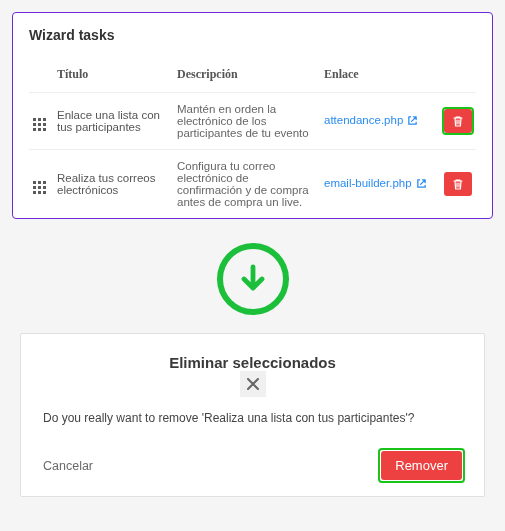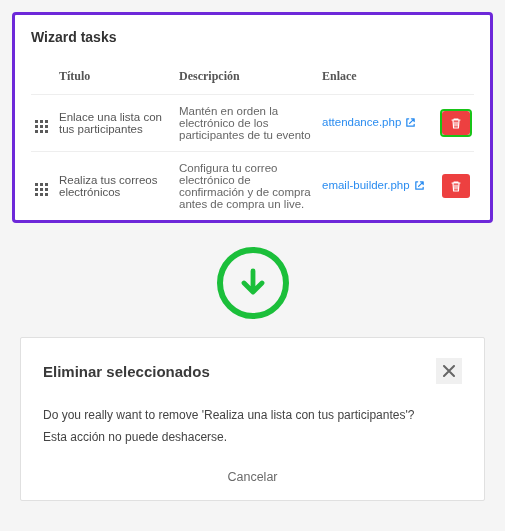--- a/index.html
+++ b/index.html
@@ -5,21 +5,21 @@
   * { box-sizing: border-box; }
   body {
     margin: 0;
     padding: 12px;
     font-family: -apple-system, BlinkMacSystemFont, "Segoe UI", Helvetica, Arial, sans-serif;
     background: #f5f5f5;
     width: 505px;
   }
   .card {
     background: #fff;
-    border: 3px solid #6d28d9;
+    border: 1px solid #6d28d9;
     border-radius: 4px;
     padding: 14px 16px 0 16px;
   }
   .card-title {
     font-size: 14px;
     font-weight: 600;
     color: #333;
     margin-bottom: 18px;
   }
   table {
@@ -101,21 +101,22 @@
     background: #fff;
     border: 1px solid #e0e0e0;
     border-radius: 2px;
     padding: 20px 22px 16px 22px;
     margin: 0 8px;
   }
   .modal-head {
     display: flex;
     justify-content: space-between;
     align-items: center;
-    margin-bottom: 24px;
+    margin-bottom: 14px;
+    flex-direction: column;
   }
   .modal-title {
     font-size: 15px;
     font-weight: 700;
     color: #3a3a3a;
   }
   .close-btn {
     width: 26px; height: 26px;
     background: #f0f0f0;
     display: flex; align-items: center; justify-content: center;
@@ -123,21 +124,21 @@
     color: #666;
     font-size: 16px;
   }
   .modal-body p {
     margin: 0 0 8px 0;
     font-size: 12px;
     color: #444;
   }
   .modal-actions {
     display: flex;
-    justify-content: center;
+    justify-content: space-between;
     gap: 18px;
     align-items: center;
     margin-top: 26px;
   }
   .cancel-link {
     font-size: 12.5px;
     color: #6a6a6a;
     cursor: pointer;
   }
   .remove-btn {
@@ -236,18 +237,18 @@
   <div class="modal-head">
     <div class="modal-title">Eliminar seleccionados</div>
     <div class="close-btn">
       <svg width="12" height="12" viewBox="0 0 12 12">
           <path d="M1 1 L11 11 M11 1 L1 11" stroke="#666" stroke-width="2" stroke-linecap="round"></path>
         </svg>
     </div>
   </div>
   <div class="modal-body">
     <p>Do you really want to remove 'Realiza una lista con tus participantes'?</p>
-    <p>Esta acción no puede deshacerse.</p>
   </div>
   <div class="modal-actions">
     <span class="cancel-link">Cancelar</span>
+    <button class="remove-btn">Remover</button>
   </div>
 </div>
 
 </body></html>

